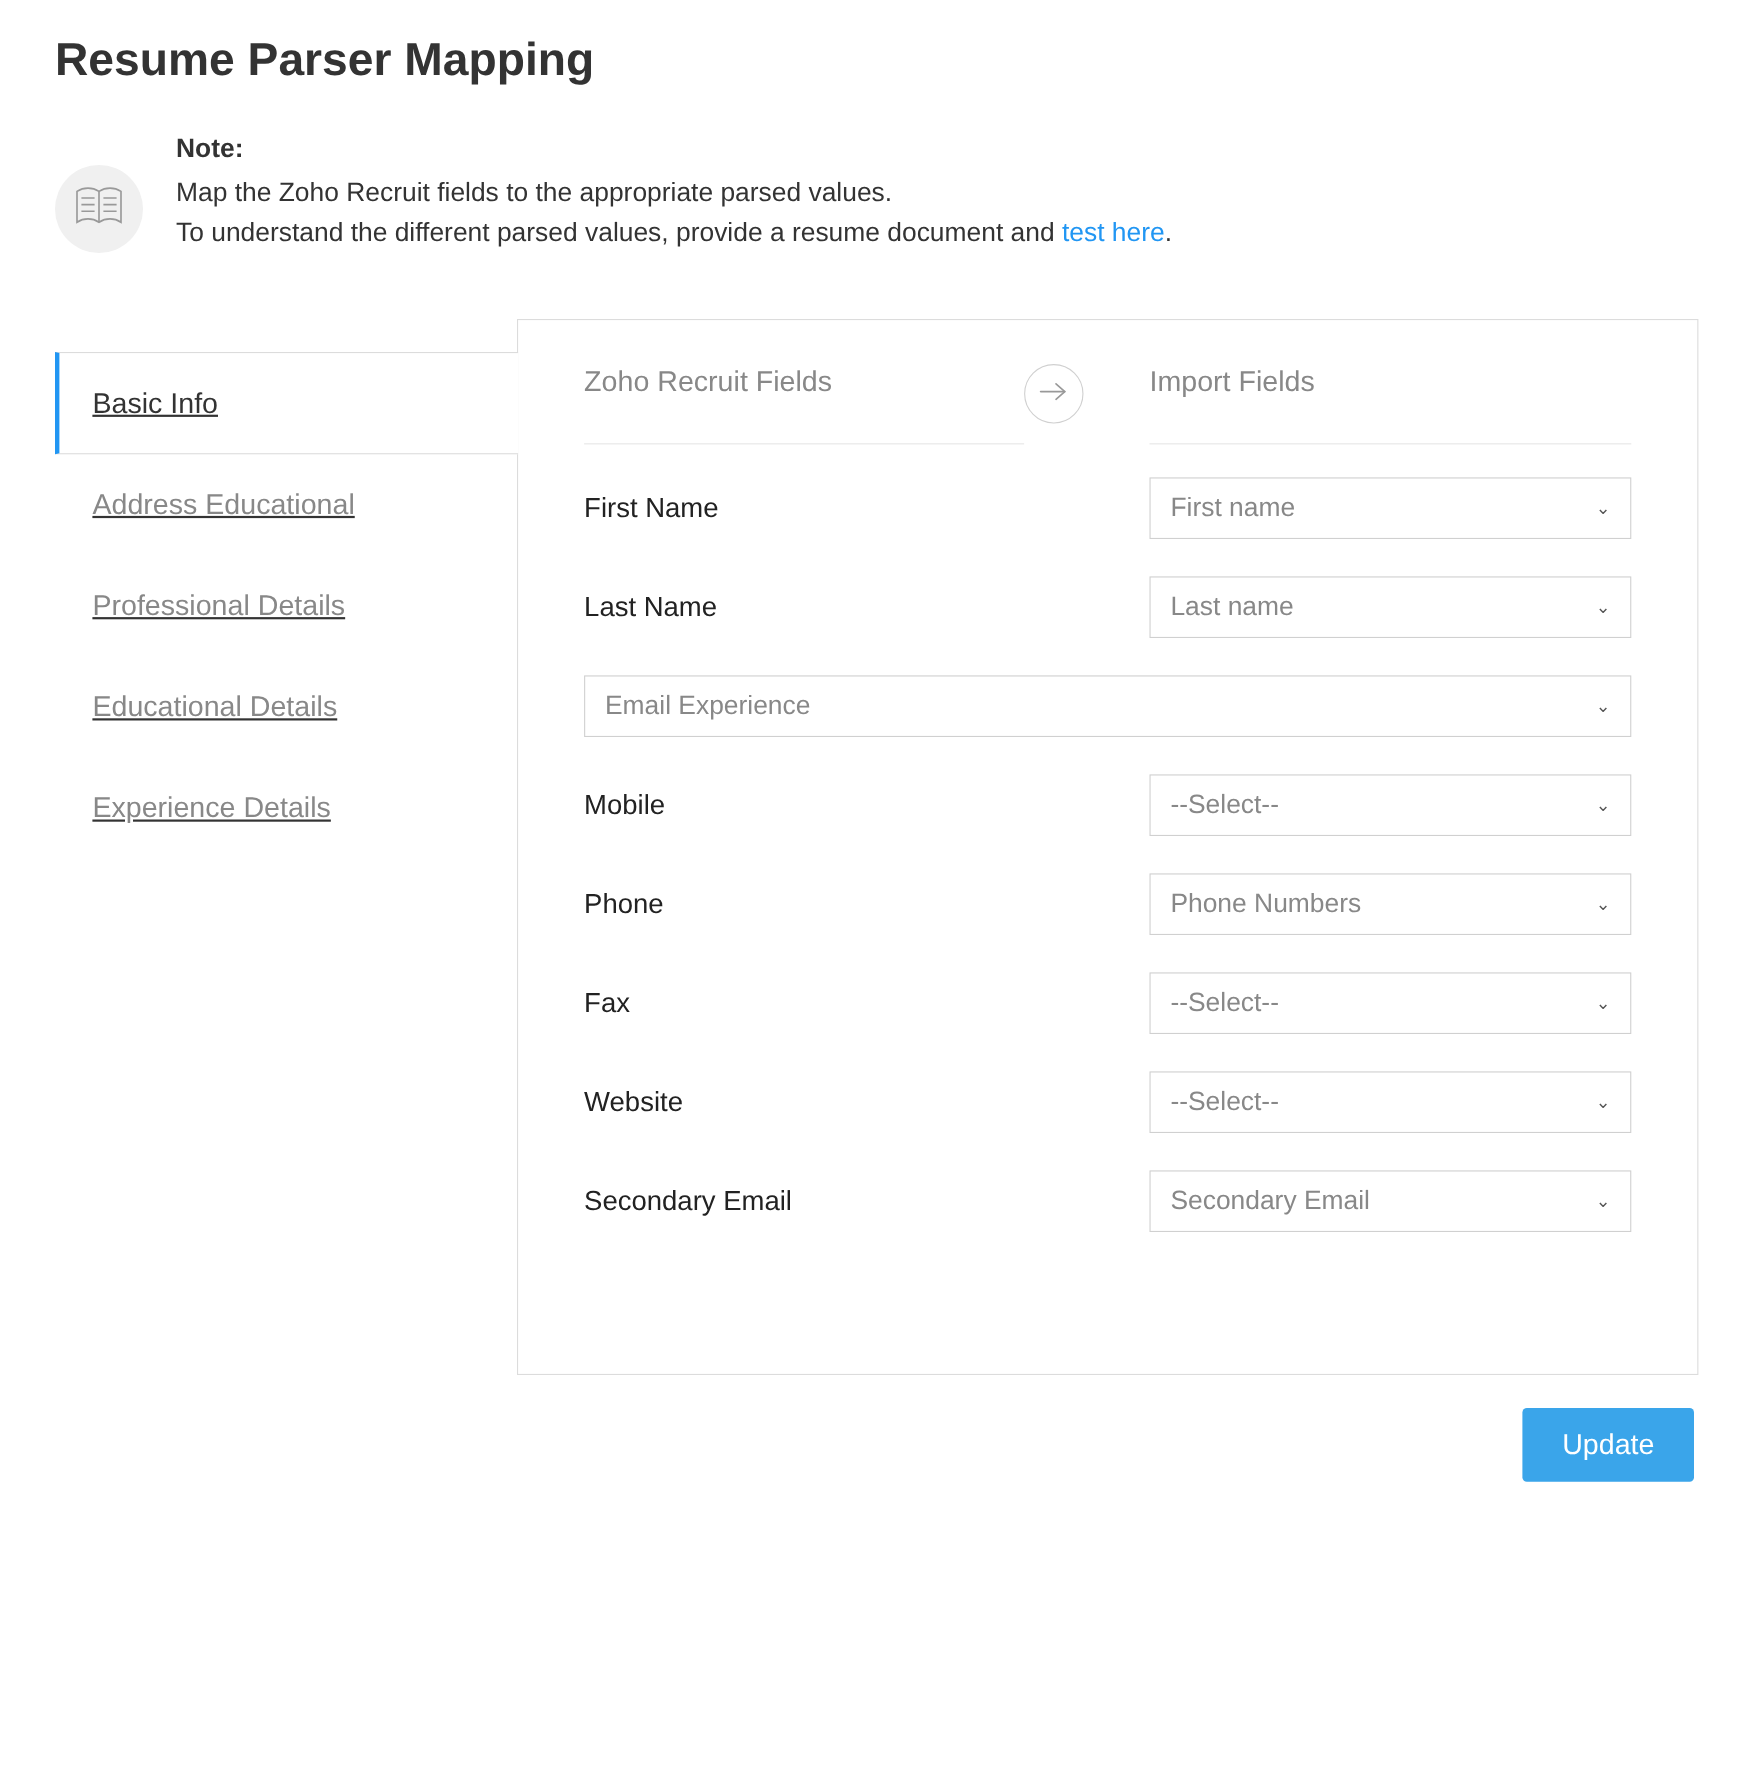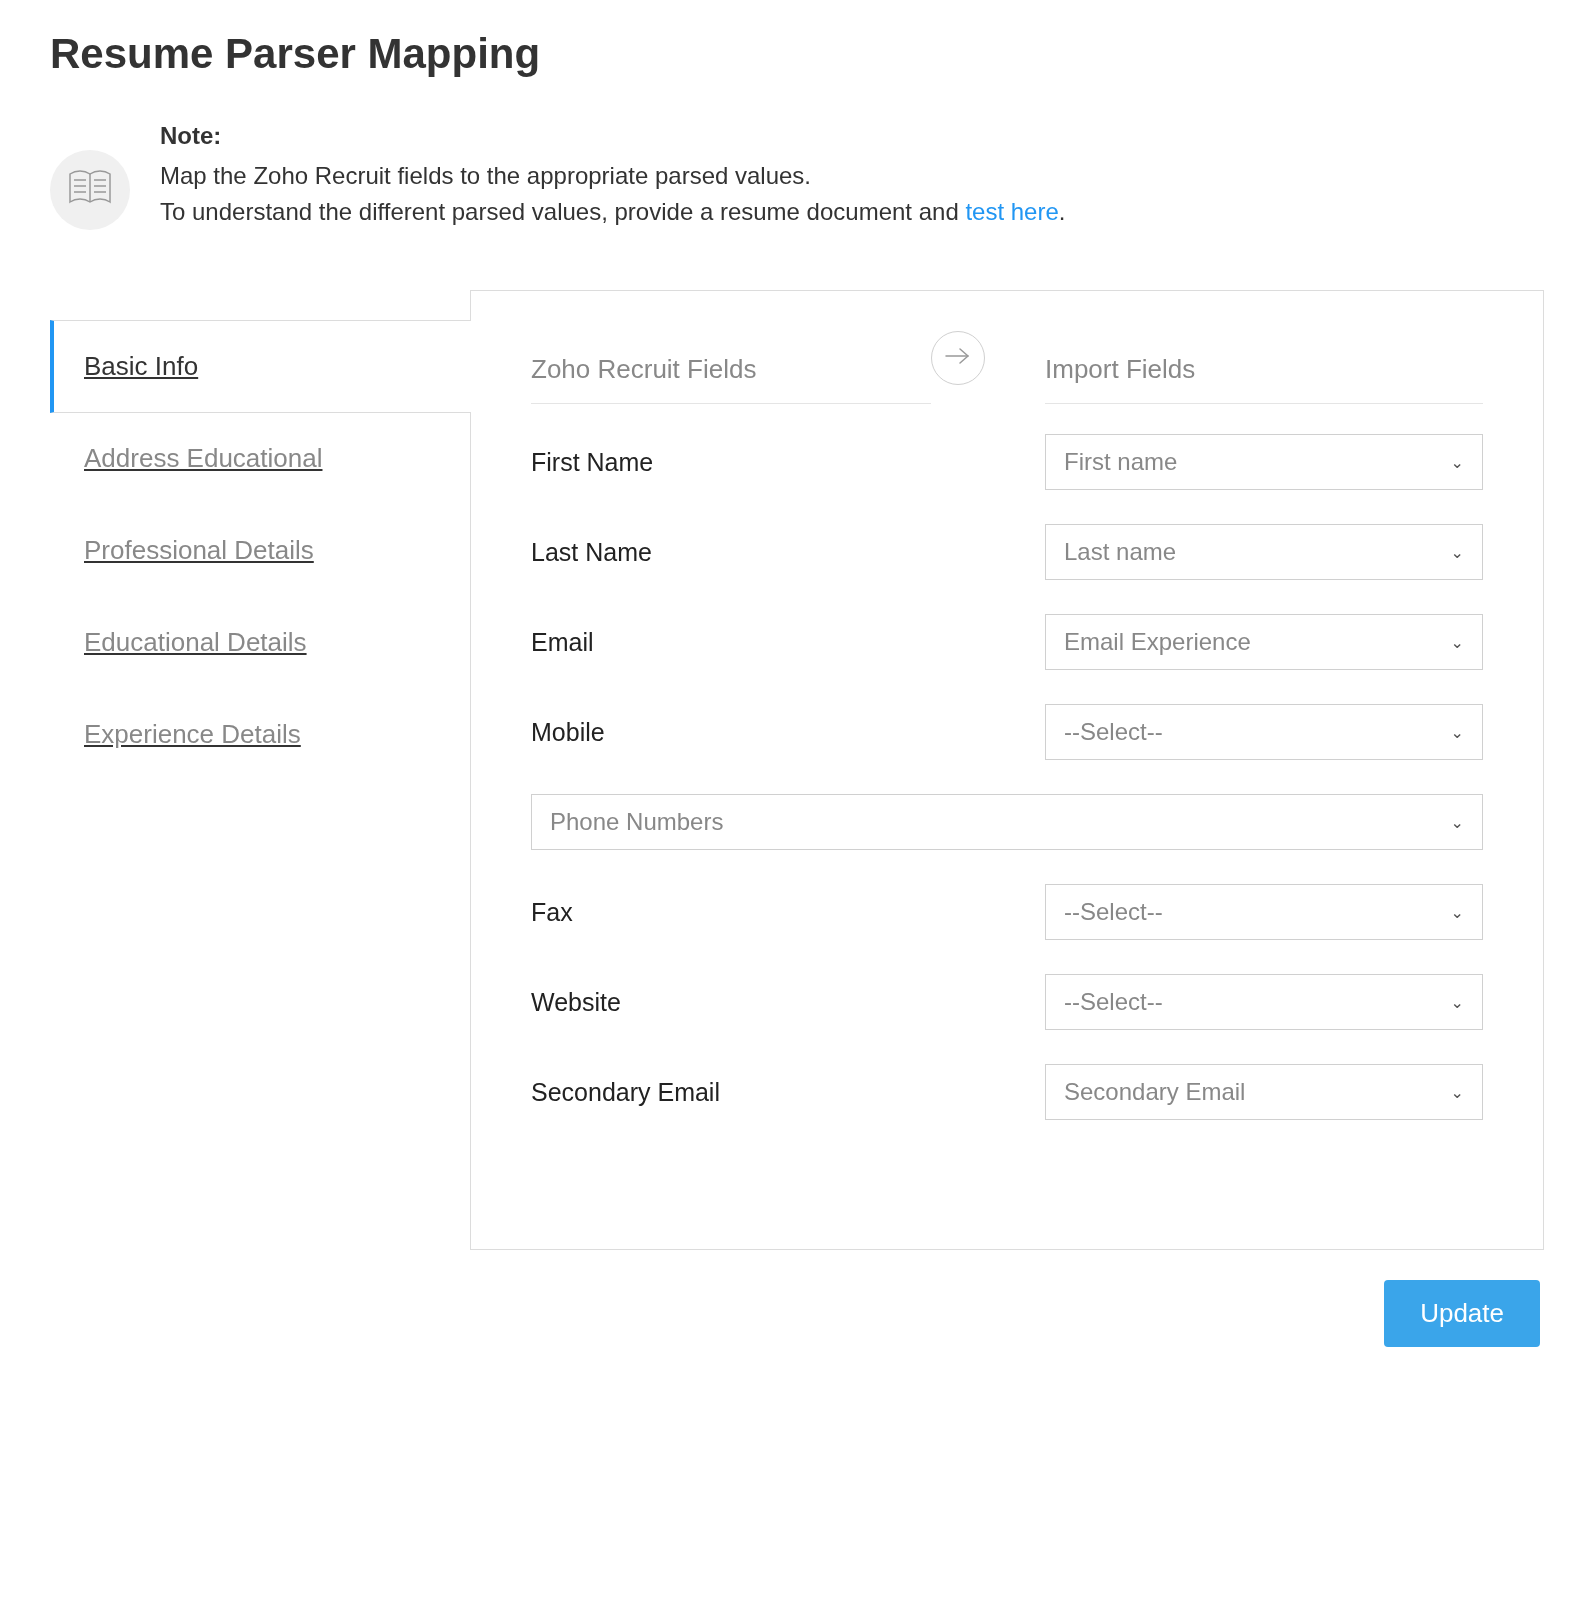--- a/index.html
+++ b/index.html
@@ -71,21 +71,21 @@
   }
   .panel {
     flex: 1;
     border: 1px solid #dcdcdc;
     padding: 40px 60px 60px 60px;
     min-height: 960px;
     position: relative;
   }
   .headers-row {
     display: flex;
-    align-items: flex-end;
+    align-items: flex-start;
     margin-bottom: 18px;
   }
   .col-left { width: 400px; }
   .col-right { flex: 1; }
   .col-header {
     font-size: 26px;
     color: #888;
   }
   .arrow-circle {
     width: 54px;
@@ -208,36 +208,36 @@
 
     <div class="field-row">
       <div class="field-label">Last Name</div>
       <div class="select">
         <span>Last name</span>
         <span class="chev">⌄</span>
       </div>
     </div>
 
     <div class="field-row">
-      <div class="field-label">Email</div>
       <div class="select">
         <span>Email Experience</span>
         <span class="chev">⌄</span>
       </div>
     </div>
 
     <div class="field-row">
       <div class="field-label">Mobile</div>
       <div class="select">
         <span>--Select--</span>
         <span class="chev">⌄</span>
       </div>
     </div>
 
     <div class="field-row">
+      <div class="field-label">Phone</div>
       <div class="select">
         <span>Phone Numbers</span>
         <span class="chev">⌄</span>
       </div>
     </div>
 
     <div class="field-row">
       <div class="field-label">Fax</div>
       <div class="select">
         <span>--Select--</span>

